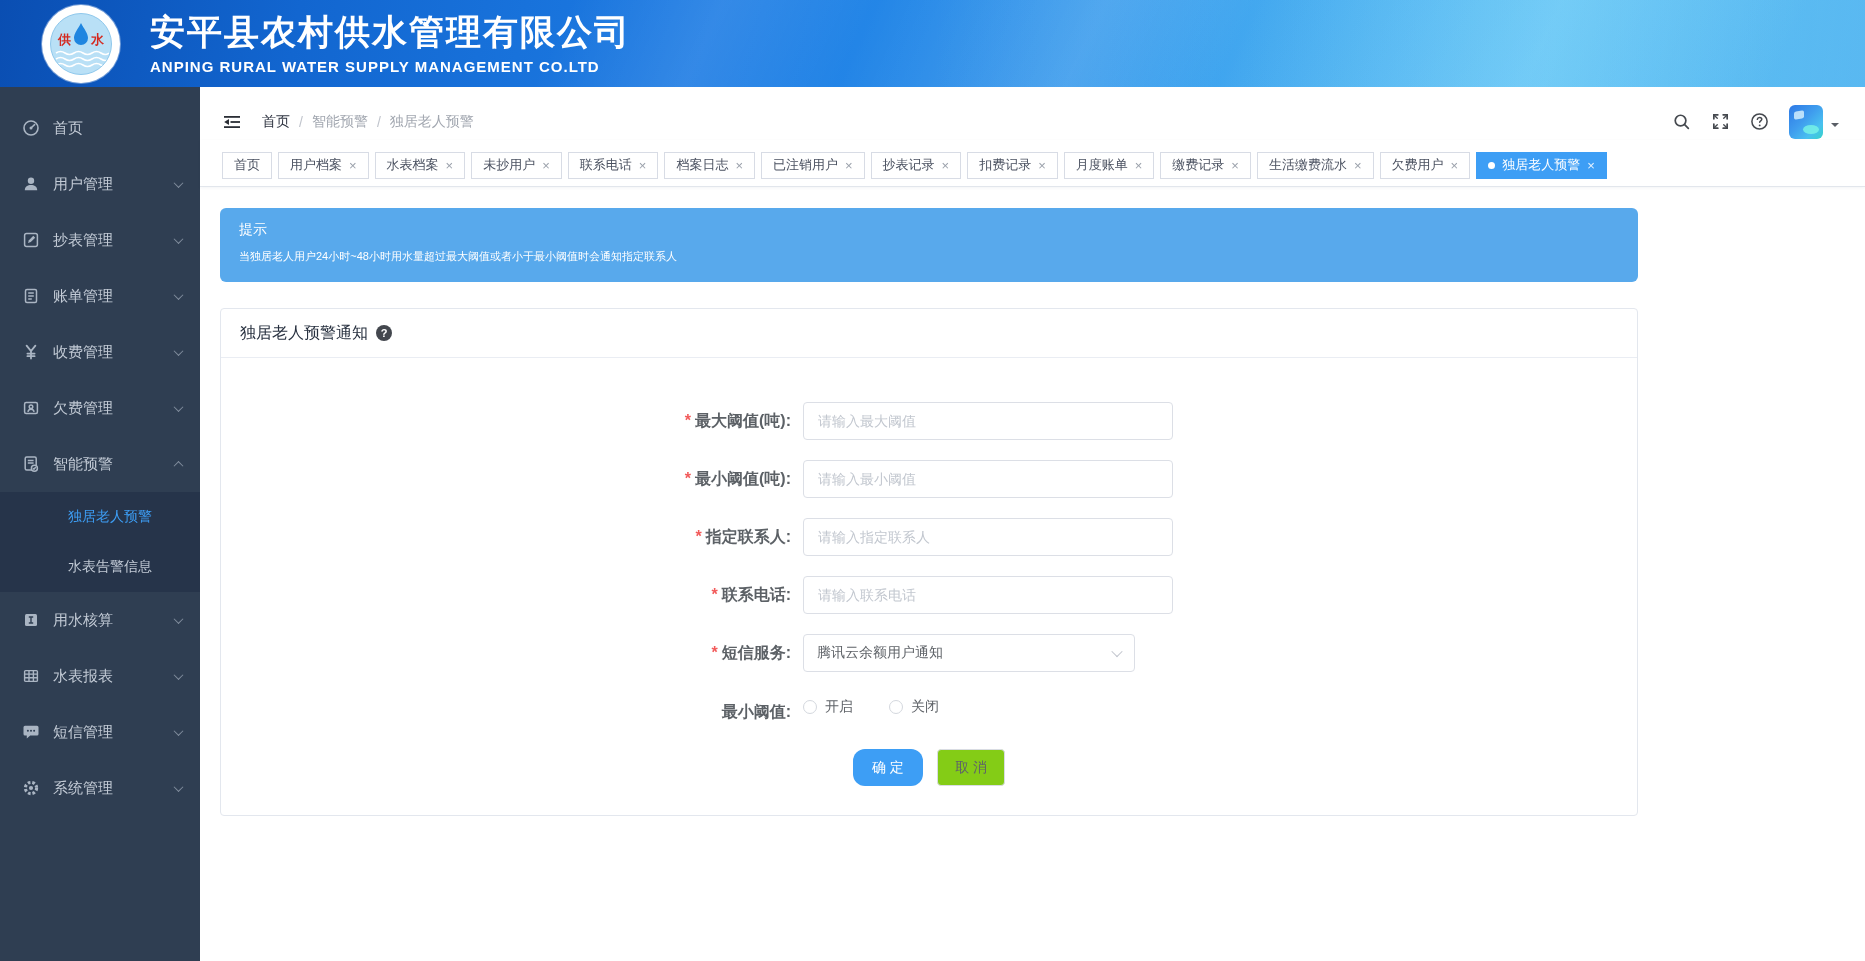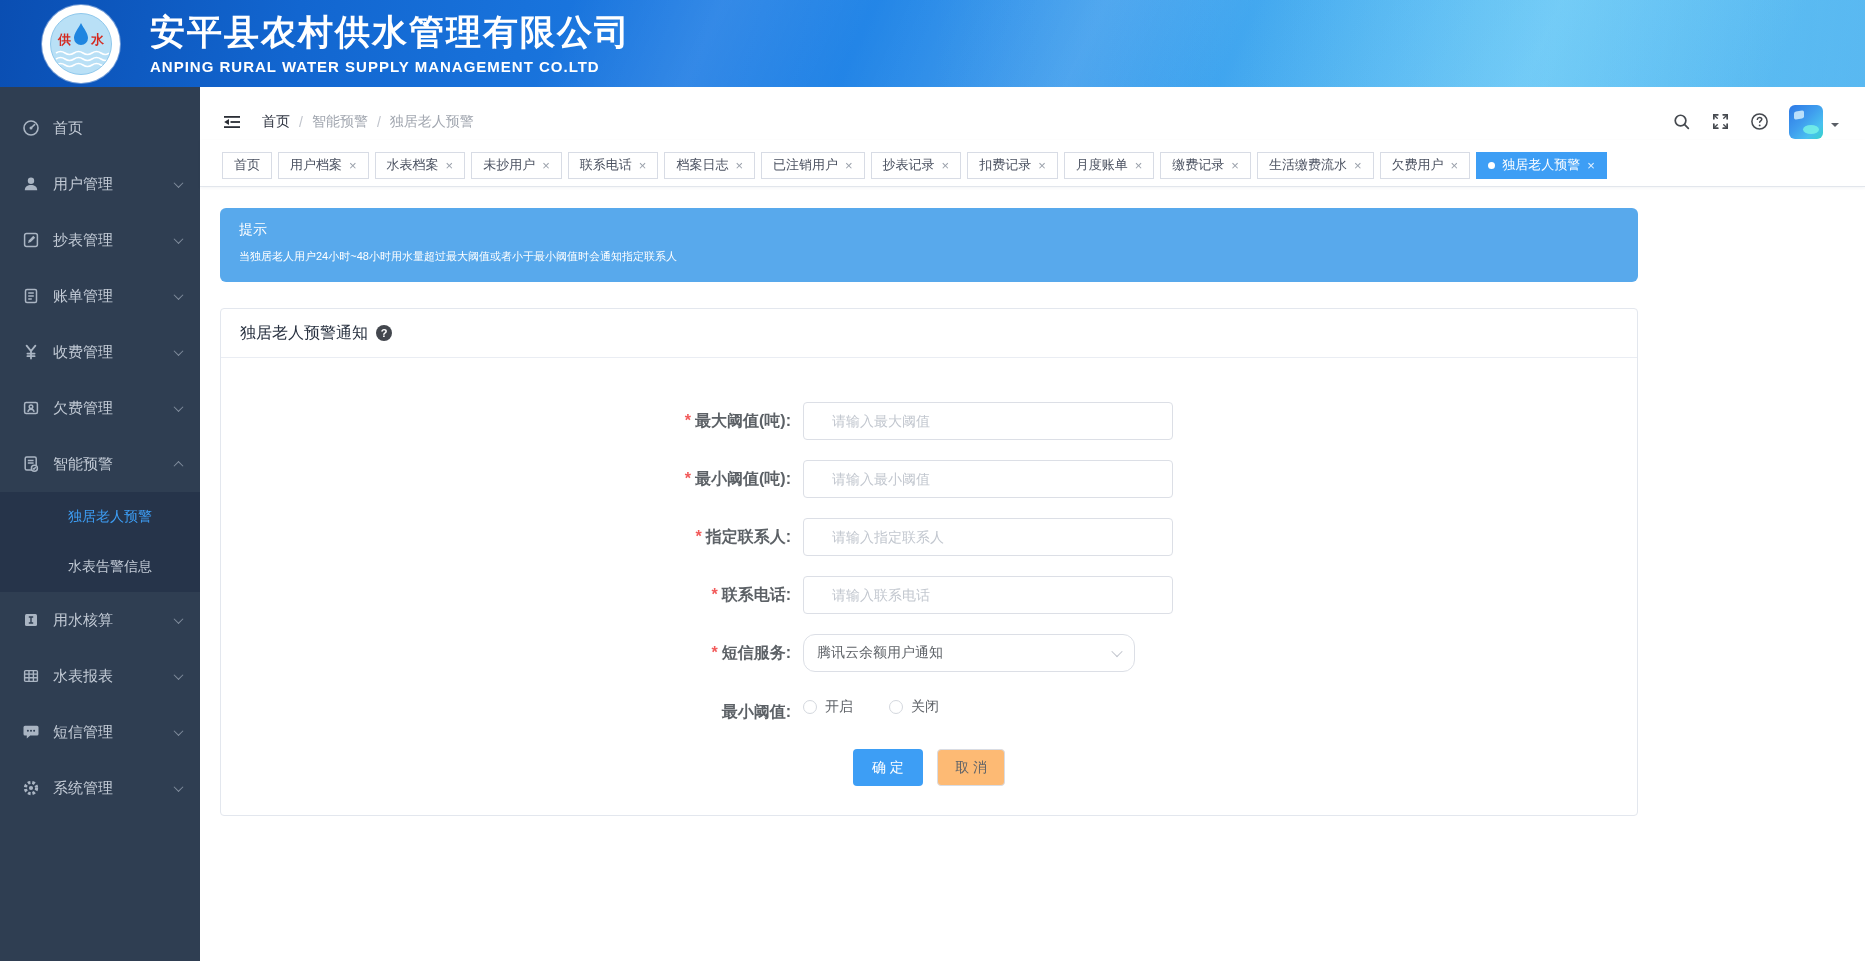--- a/index.html
+++ b/index.html
@@ -78,32 +78,32 @@
   .panel { width:1418px; height:508px; margin-top:26px; border:1px solid #e3e7ee; border-radius:4px; background:#fff; }
   .panel-head { height:49px; display:flex; align-items:center; padding:0 19px; border-bottom:1px solid #eaedf3; font-size:16px; color:#27303f; }
   .help-badge { width:16px; height:16px; border-radius:50%; background:#43474e; color:#fff; font-size:11px; font-weight:bold;
     display:inline-flex; align-items:center; justify-content:center; margin-left:8px; cursor:pointer; }
 
   .form { padding-top:44px; }
   .frow { display:flex; align-items:center; height:38px; margin-bottom:20px; }
   .flabel { width:570px; text-align:right; font-size:16px; font-weight:bold; color:#5c6166; }
   .req { color:#f25a5a; margin-right:4px; }
   .fctl { margin-left:12px; display:flex; align-items:center; }
-  input.txt { width:370px; height:38px; border:1px solid #dcdfe6; border-radius:4px; padding:0 28px; font-size:14px; color:#606266; outline:none; background:#fff; }
+  input.txt { width:370px; height:38px; border:1px solid #dcdfe6; border-radius:4px; padding:0 14px; font-size:14px; color:#606266; outline:none; background:#fff; }
   input.txt::placeholder { color:#c2c7cf; }
-  .select { width:332px; height:38px; border:1px solid #dcdfe6; border-radius:12px; display:flex; align-items:center; justify-content:space-between;
+  .select { width:332px; height:38px; border:1px solid #dcdfe6; border-radius:4px; display:flex; align-items:center; justify-content:space-between;
     padding:0 13px; font-size:14px; color:#5f6368; cursor:pointer; background:#fff; }
   .select .schev { width:8px; height:8px; border-right:1.6px solid #c0c4cc; border-bottom:1.6px solid #c0c4cc; transform:rotate(45deg) translate(-1px,-1px); }
   .radio-row { height:30px; margin-bottom:0; }
   .radio-row .flabel { transform:translateY(5px); }
   .radio { display:inline-flex; align-items:center; font-size:14px; color:#5f6368; margin-right:36px; cursor:pointer; }
   .rc { width:14px; height:14px; border-radius:50%; border:1px solid #d4d8de; background:#fff; margin-right:8px; flex:0 0 14px; }
   .btnrow { width:1416px; text-align:center; margin-top:27px; }
-  .btn-primary { height:37px; padding:0 19px; background:#3d9ef5; color:#fff; border:none; border-radius:4px; font-size:14px; cursor:pointer; font-family:inherit; }
-  .btn-plain { height:37px; padding:0 17px; background:#fdba74; color:#5f6368; border:1px solid #d9dce3; border-radius:4px; font-size:14px; margin-left:10px; cursor:pointer; font-family:inherit; }
+  .btn-primary { height:37px; padding:0 19px; background:#3d9ef5; color:#fff; border:none; border-radius:12px; font-size:14px; cursor:pointer; font-family:inherit; }
+  .btn-plain { height:37px; padding:0 17px; background:#84cc16; color:#5f6368; border:1px solid #d9dce3; border-radius:4px; font-size:14px; margin-left:10px; cursor:pointer; font-family:inherit; }
 </style>
 </head>
 <body>
 
 <div class="app">
 
   <div class="header">
     <div class="logo">
       <div class="logo-inner">
         <span class="logo-char l">供</span>

